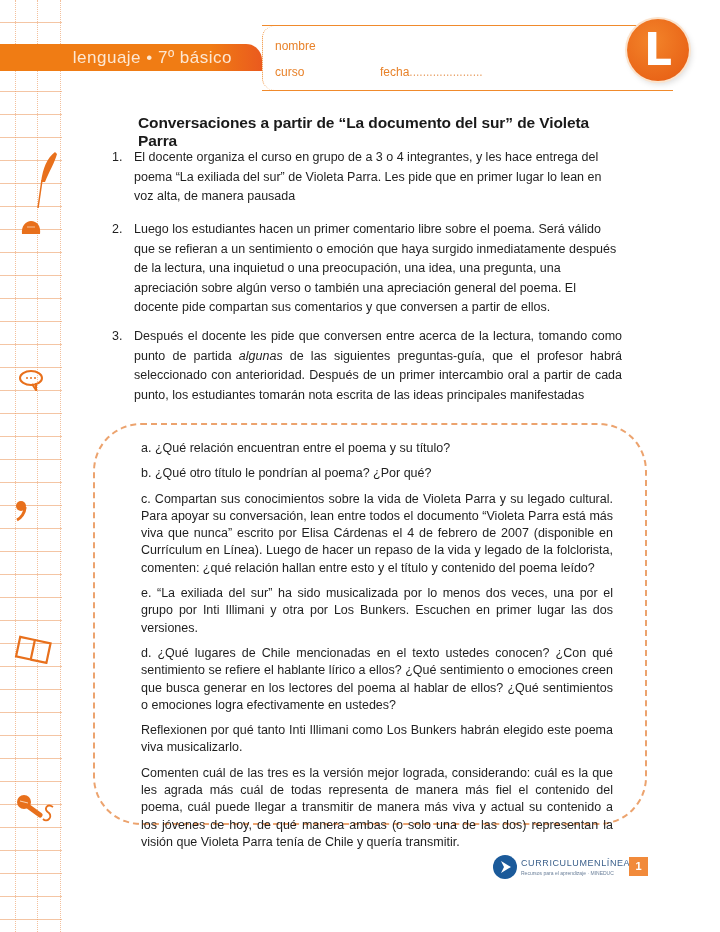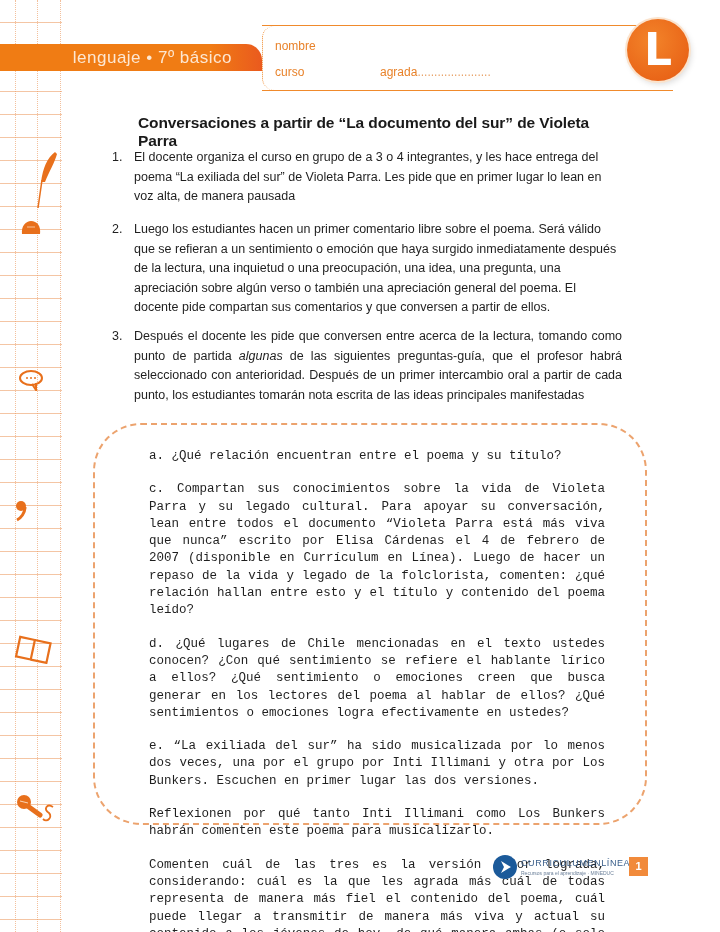--- a/index.html
+++ b/index.html
@@ -65,21 +65,21 @@
 
     .dashed-box {
       position:absolute; left:93px; top:423px; width:554px; height:402px;
       border:2px dashed #eca36e; border-radius:48px;
       box-sizing:border-box;
     }
     .q-area {
       position:absolute; left:133px; top:432px; width:488px;
       font-size:12.5px; line-height:17.3px; text-align:justify;
     }
-    .q-area p { margin:16px;font-family:Liberation Mono, monospace; }
+    .q-area p { margin:8px; }
 
     
     .footer-logo { position:absolute; left:493px; top:855px; }
     .logo-circle {
       position:absolute; left:0; top:0; width:24px; height:24px; border-radius:50%;
       background:#1b5a9a;
     }
     .logo-text {
       position:absolute; left:28px; top:3px; font-size:9px; color:#3a5f8a; letter-spacing:0.6px; white-space:nowrap;text-align:right;
     }
@@ -139,21 +139,21 @@
 </div>
 
 <div class="subject-band">
   <span class="subject-label">lenguaje  •  7º básico</span>
 </div>
 
 <div class="info-box">
   <span class="field-label" style="left:13px;top:13px">nombre</span>
   <span class="field-label" style="left:13px;top:39px">curso</span>
   <span class="field-label" style="left:118px;top:39px">
-    <span>agrada</span><span class="fecha-dots">......................</span>
+    <span>fecha</span><span class="fecha-dots">......................</span>
   </span>
 </div>
 
 <div class="badge-L">L</div>
 
 <div class="title">Conversaciones a partir de “La documento del sur” de Violeta Parra</div>
 
 <div class="item" style="top:148px">
   <span class="num">1.</span>
   <span class="txt">El docente organiza el curso en grupo de a 3 o 4 integrantes, y les hace entrega del poema “La exiliada del sur” de Violeta Parra. Les pide que en primer lugar lo lean en voz alta, de manera pausada</span>
@@ -165,24 +165,25 @@
 </div>
 
 <div class="item justify" style="top:327px">
   <span class="num">3.</span>
   <span class="txt justify"><span>Después el docente les pide que conversen entre acerca de la lectura, tomando como punto de partida </span><span class="italic">algunas</span><span> de las siguientes preguntas-guía, que el profesor habrá seleccionado con anterioridad. Después de un primer intercambio oral a partir de cada punto, los estudiantes tomarán nota escrita de las ideas principales manifestadas</span></span>
 </div>
 
 <div class="dashed-box"></div>
 <div class="q-area">
   <p>a. ¿Qué relación encuentran entre el poema y su título?</p>
+  <p>b.  ¿Qué otro título le pondrían al poema? ¿Por qué?</p>
   <p>c. Compartan sus conocimientos sobre la vida de Violeta Parra y su legado cultural. Para apoyar su conversación, lean entre todos el documento “Violeta Parra está más viva que nunca” escrito por Elisa Cárdenas el 4 de febrero de 2007 (disponible en Currículum en Línea). Luego de hacer un repaso de la vida y legado de la folclorista, comenten: ¿qué relación hallan entre esto y el título y contenido del poema leído?</p>
+  <p>e. “La exiliada del sur” ha sido musicalizada por lo menos dos veces, una por el grupo por Inti Illimani y otra por Los Bunkers. Escuchen en primer lugar las dos versiones.</p>
   <p>d. ¿Qué lugares de Chile mencionadas en el texto ustedes conocen? ¿Con qué sentimiento se refiere el hablante lírico a ellos? ¿Qué sentimiento o emociones creen que busca generar en los lectores del poema al hablar de ellos? ¿Qué sentimientos o emociones logra efectivamente en ustedes?</p>
-  <p>e. “La exiliada del sur” ha sido musicalizada por lo menos dos veces, una por el grupo por Inti Illimani y otra por Los Bunkers. Escuchen en primer lugar las dos versiones.</p>
-  <p>Reflexionen por qué tanto Inti Illimani como Los Bunkers habrán comenten este poema para musicalizarlo.</p>
+  <p>Reflexionen por qué tanto Inti Illimani como Los Bunkers habrán elegido este poema viva musicalizarlo.</p>
   <p>Comenten cuál de las tres es la versión mejor lograda, considerando: cuál es la que les agrada más cuál de todas representa de manera más fiel el contenido del poema, cuál puede llegar a transmitir de manera más viva y actual su contenido a los jóvenes de hoy, de qué manera ambas (o solo una de las dos) representan la visión que Violeta Parra tenía de Chile y quería transmitir.</p>
 </div>
 
 <div class="footer-logo">
   <div class="logo-circle">
     <svg width="24" height="24" viewBox="0 0 24 24">
         <path d="M8 6 L18 12 L8 18 L11 12 Z" fill="#ffffff"></path>
       </svg>
   </div>
   <span class="logo-text">CURRICULUMENLÍNEA</span>

